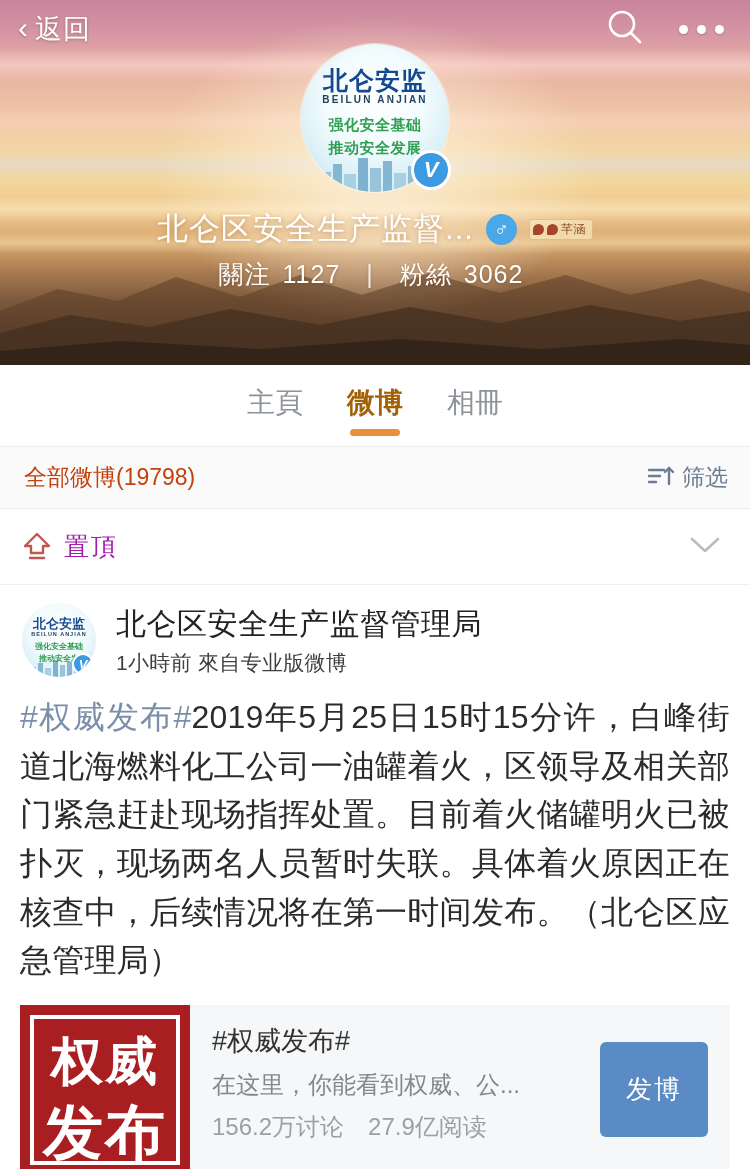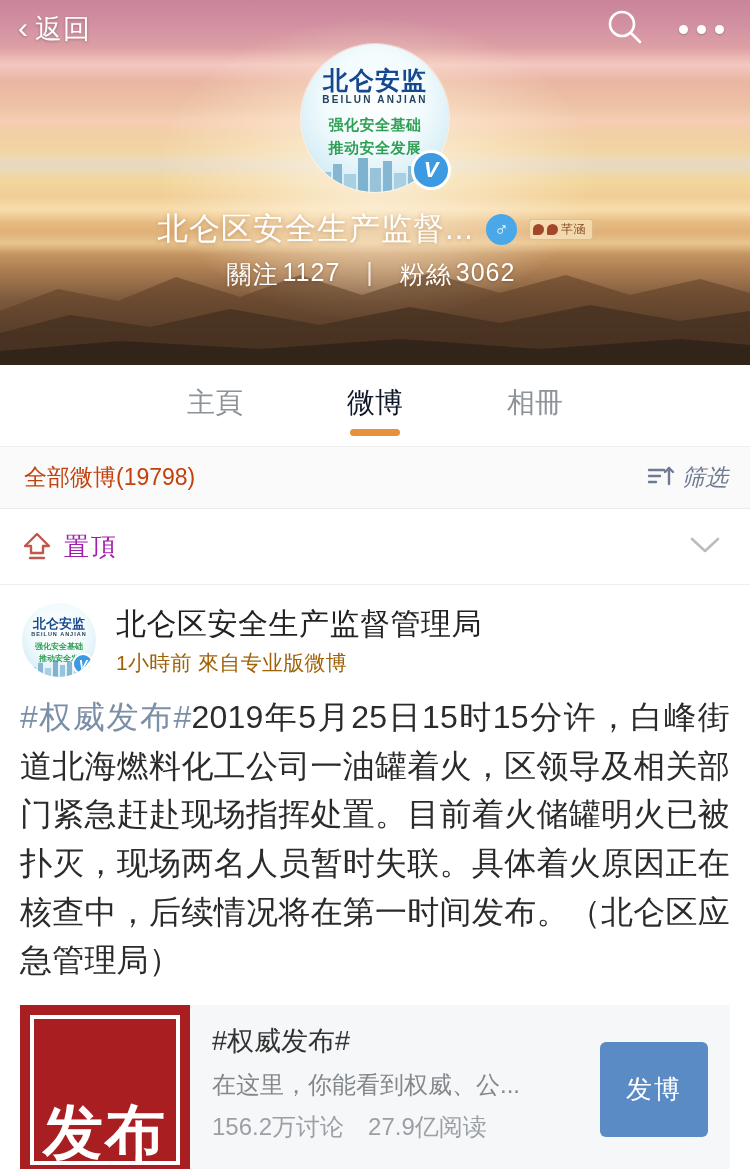--- a/index.html
+++ b/index.html
@@ -136,58 +136,58 @@
     padding:1px 6px 1px 3px; border-radius:3px;
     background:rgba(255,244,210,.55); border:1px solid rgba(200,150,90,.45);
   }
   .medal .seed { width:11px; height:11px; border-radius:50% 50% 50% 10%;
                  background:#a4462a; display:block; }
   .medal .mtxt { font-size:12px; color:#8a4a22; white-space:nowrap; letter-spacing:.5px; }
 
   
   .stats {
     position:absolute; top:258px; left:0; width:742px;
-    display:flex; align-items:flex-start; justify-content:center;
+    display:flex; align-items:center; justify-content:center;
     color:#fff; font-size:25px; z-index:4;
     text-shadow:0 1px 3px rgba(90,55,20,.4);
     letter-spacing:1px;
   }
   .stats .lbl { }
-  .stats .num { margin-left:4px; }
+  .stats .num { margin-left:12px; }
   .stats .sep { margin:0 26px; opacity:.8; font-weight:300; }
 
   
   .verify-line {
     position:absolute; top:302px; left:0; width:750px; text-align:center;
     color:#fff; font-size:23px; z-index:4; letter-spacing:.3px;
     text-shadow:0 1px 3px rgba(40,25,10,.45);
   }
 
   
   .tabs {
     position:relative; height:82px; width:750px; background:#fff;
-    display:flex; align-items:center; justify-content:center; gap:104px;
+    display:flex; align-items:center; justify-content:center; gap:44px;
     border-bottom:1px solid #eceef0;
   }
   .tab { font-size:28px; color:#8d9399; position:relative; padding-bottom:6px; }
-  .tab.active { color:#0f172a; font-weight:normal; }
+  .tab.active { color:#a16207; font-weight:bold; }
   .tab.active .ind {
     position:absolute; left:50%; transform:translateX(-50%);
     bottom:-8px; width:50px; height:7px; border-radius:4px; background:#e8913c;
   }
 
   
   .filterbar {
     height:62px; width:750px; background:#fafafa;
     display:flex; align-items:center;
     border-bottom:1px solid #ececec;
   }
   .filterbar .all { margin-left:24px; font-size:23px; color:#c2410c; }
   .filterbar .sp { flex:1; }
-  .filter-btn { display:flex; align-items:center; gap:7px; margin-right:22px;font-style:italic; }
+  .filter-btn { display:flex; align-items:center; gap:7px; margin-right:22px; }
   .filter-btn .ftxt { font-size:23px; color:#6e7b94; }
 
   
   .pinned {
     height:76px; width:750px; background:#fff;
     display:flex; align-items:center;
     border-bottom:1px solid #efefef;
   }
   .pinned .pin-ic { margin-left:22px; display:flex; align-items:center; }
   .pinned .ptxt { margin-left:12px; font-size:25px; color:#a21caf; letter-spacing:2px; }
@@ -212,21 +212,21 @@
   .p-av-t4 { position:absolute; left:0; right:0; top:50px; text-align:center;
              font-size:8px; color:#2f9f53; font-weight:bold; white-space:nowrap; }
   .p-av-city { position:absolute; left:0; bottom:0; width:100%; height:20px; }
   .p-verified {
     position:absolute; right:2px; bottom:2px; width:22px; height:22px; border-radius:50%;
     background:#3c9ae2; border:2px solid #fff; color:#fff; font-size:13px; font-weight:bold;
     font-style:italic; display:flex; align-items:center; justify-content:center; line-height:1;
   }
   .p-meta { margin-left:20px; display:flex; flex-direction:column; gap:4px; }
   .p-name { font-size:30px; color:#222; letter-spacing:.5px; }
-  .p-sub { font-size:21px; color:#a16207; letter-spacing:.3px; }
+  .p-sub { font-size:21px; color:#404040; letter-spacing:.3px; }
 
   .post-body {
     padding:16px 20px 0 20px;
     font-size:32px; line-height:1.52; color:#2b2b2b;
     letter-spacing:.2px;
     text-align:justify;
   }
   .hashtag { color:#7c8fa8; }
 
   
@@ -415,20 +415,21 @@
       </div>
     </div>
 
     <div class="post-body">
       <span class="hashtag">#权威发布#</span><span>2019年5月25日15时15分许，白峰街道北海燃料化工公司一油罐着火，区领导及相关部门紧急赶赴现场指挥处置。目前着火储罐明火已被扑灭，现场两名人员暂时失联。具体着火原因正在核查中，后续情况将在第一时间发布。（北仑区应急管理局）</span>
     </div>
 
     <div class="topic-card">
       <div class="topic-thumb">
         <span class="frame"></span>
+        <div class="tt-row tt-a">权威</div>
         <div class="tt-row tt-b">发布</div>
       </div>
       <div class="topic-info">
         <div class="topic-title">#权威发布#</div>
         <div class="topic-desc">在这里，你能看到权威、公...</div>
         <div class="topic-stats">
           <span>156.2万讨论</span>
           <span>27.9亿阅读</span>
         </div>
       </div>

